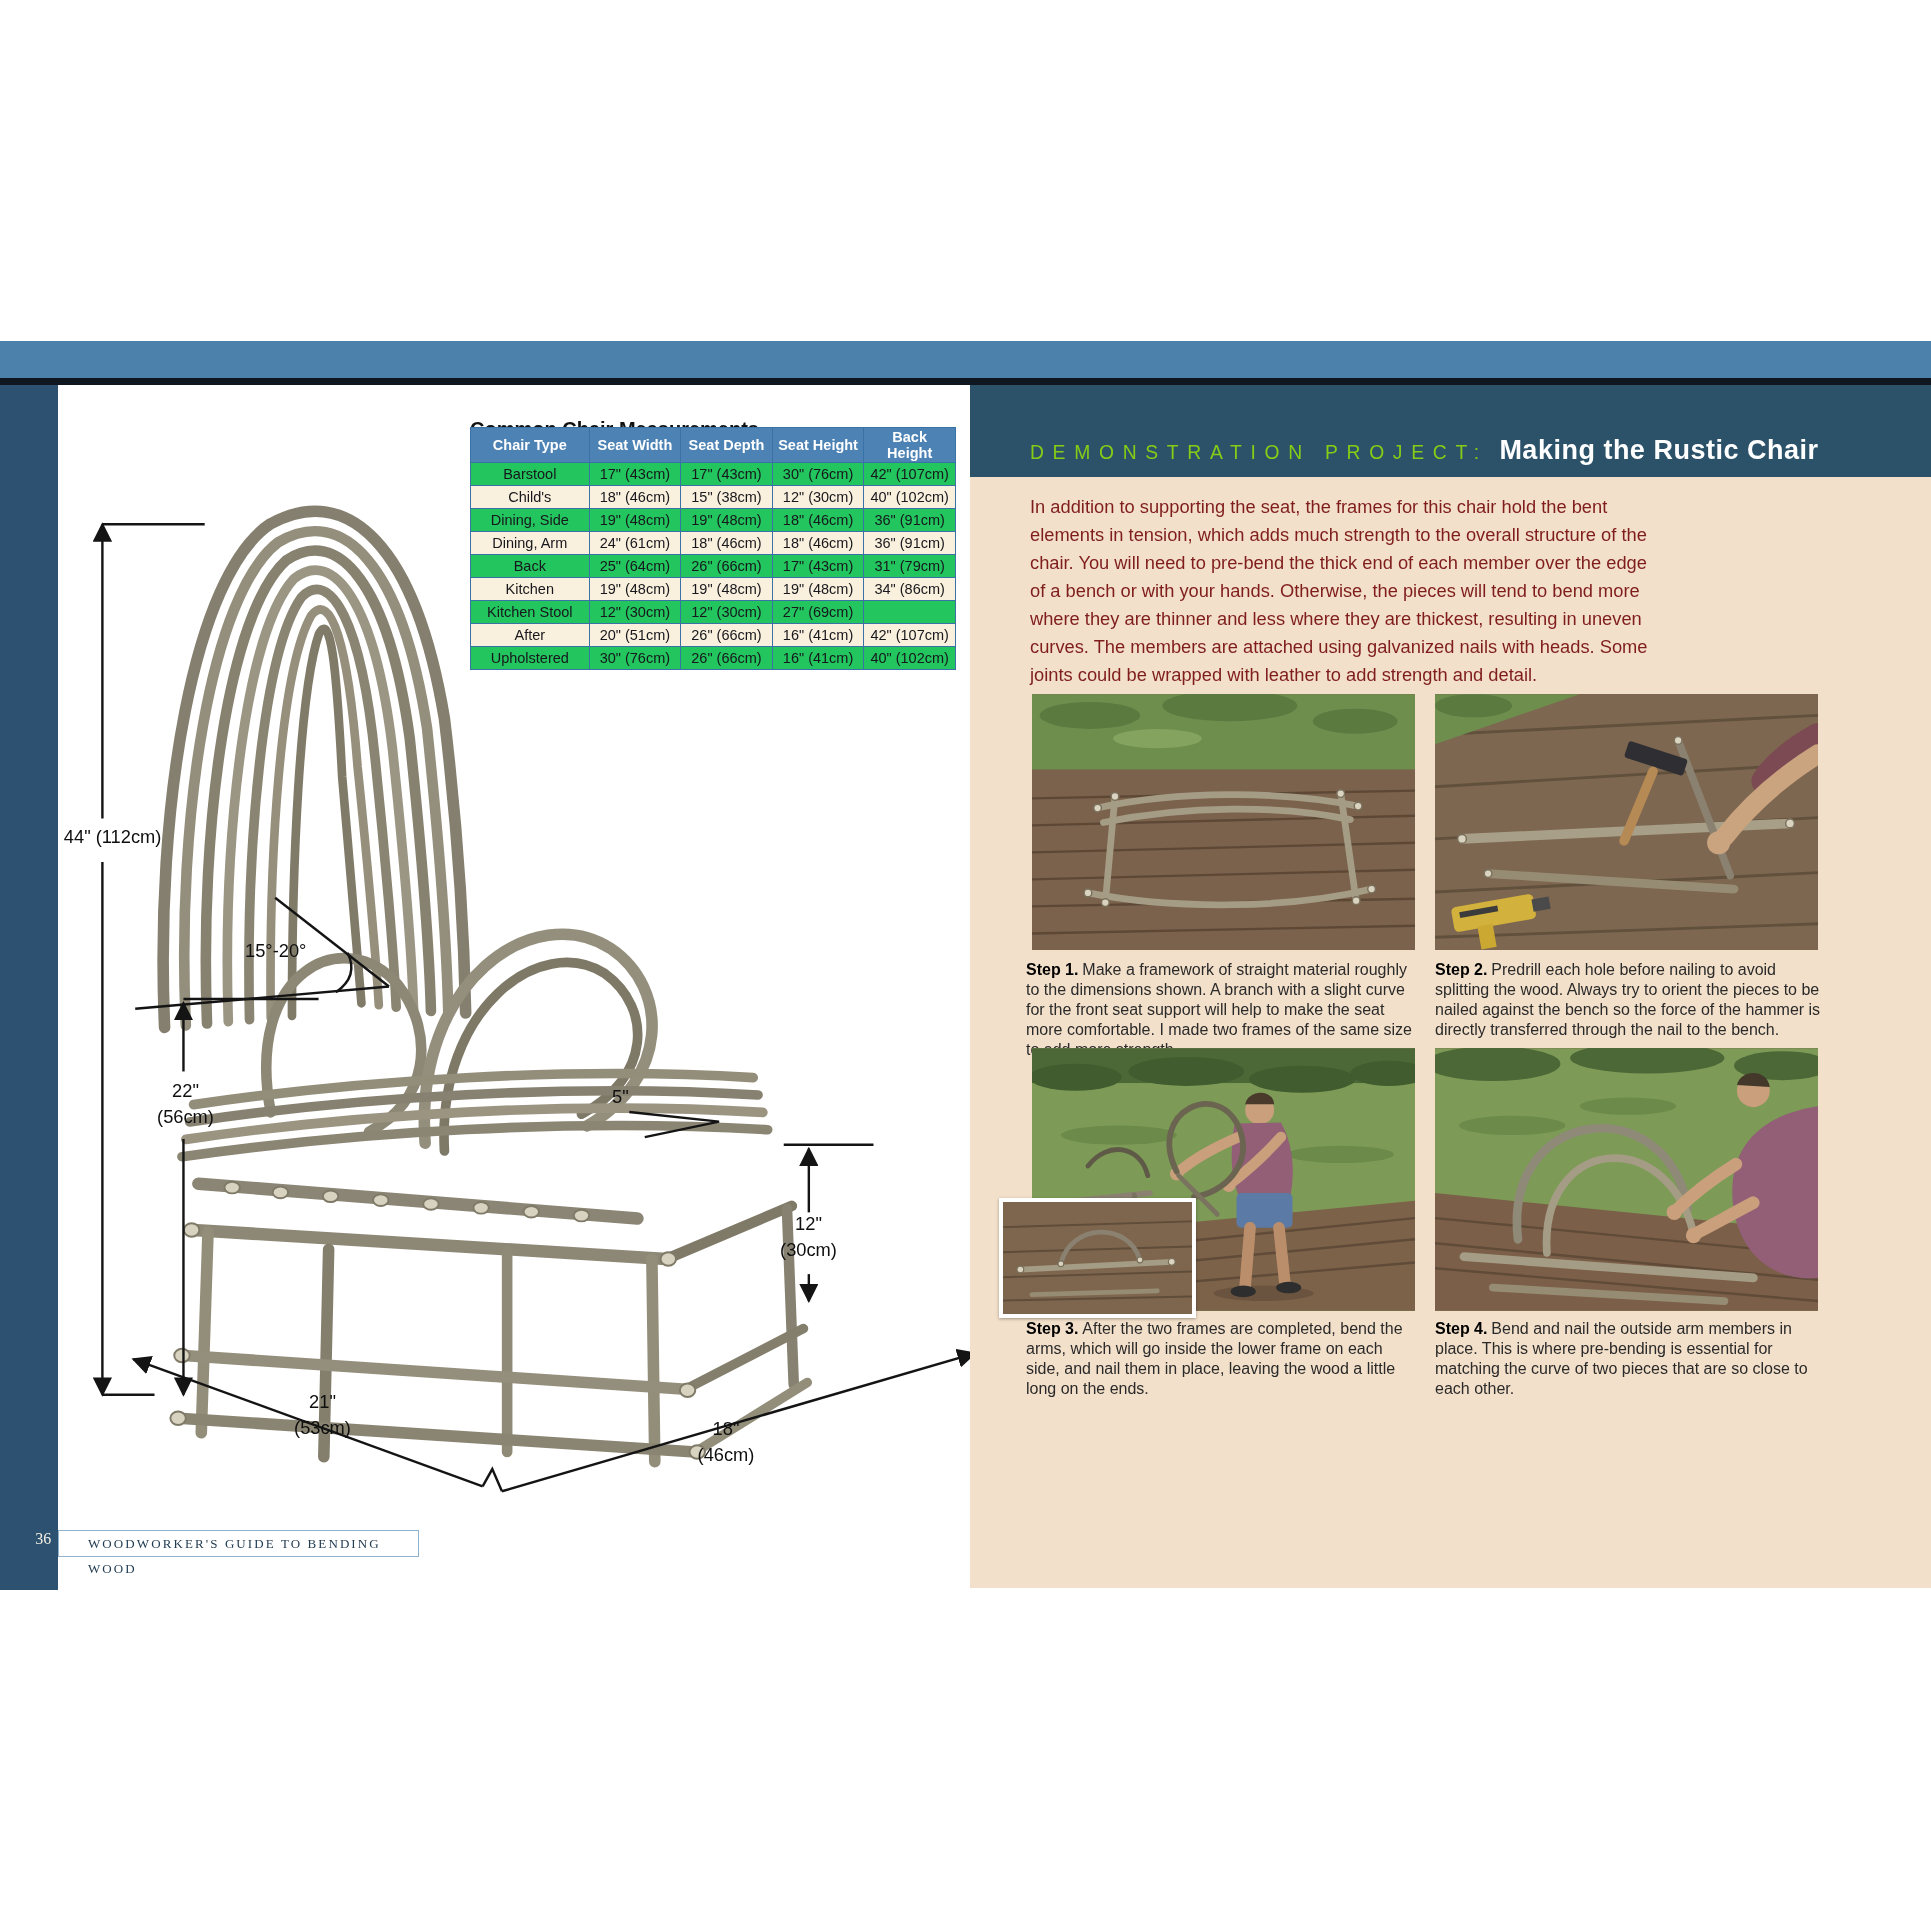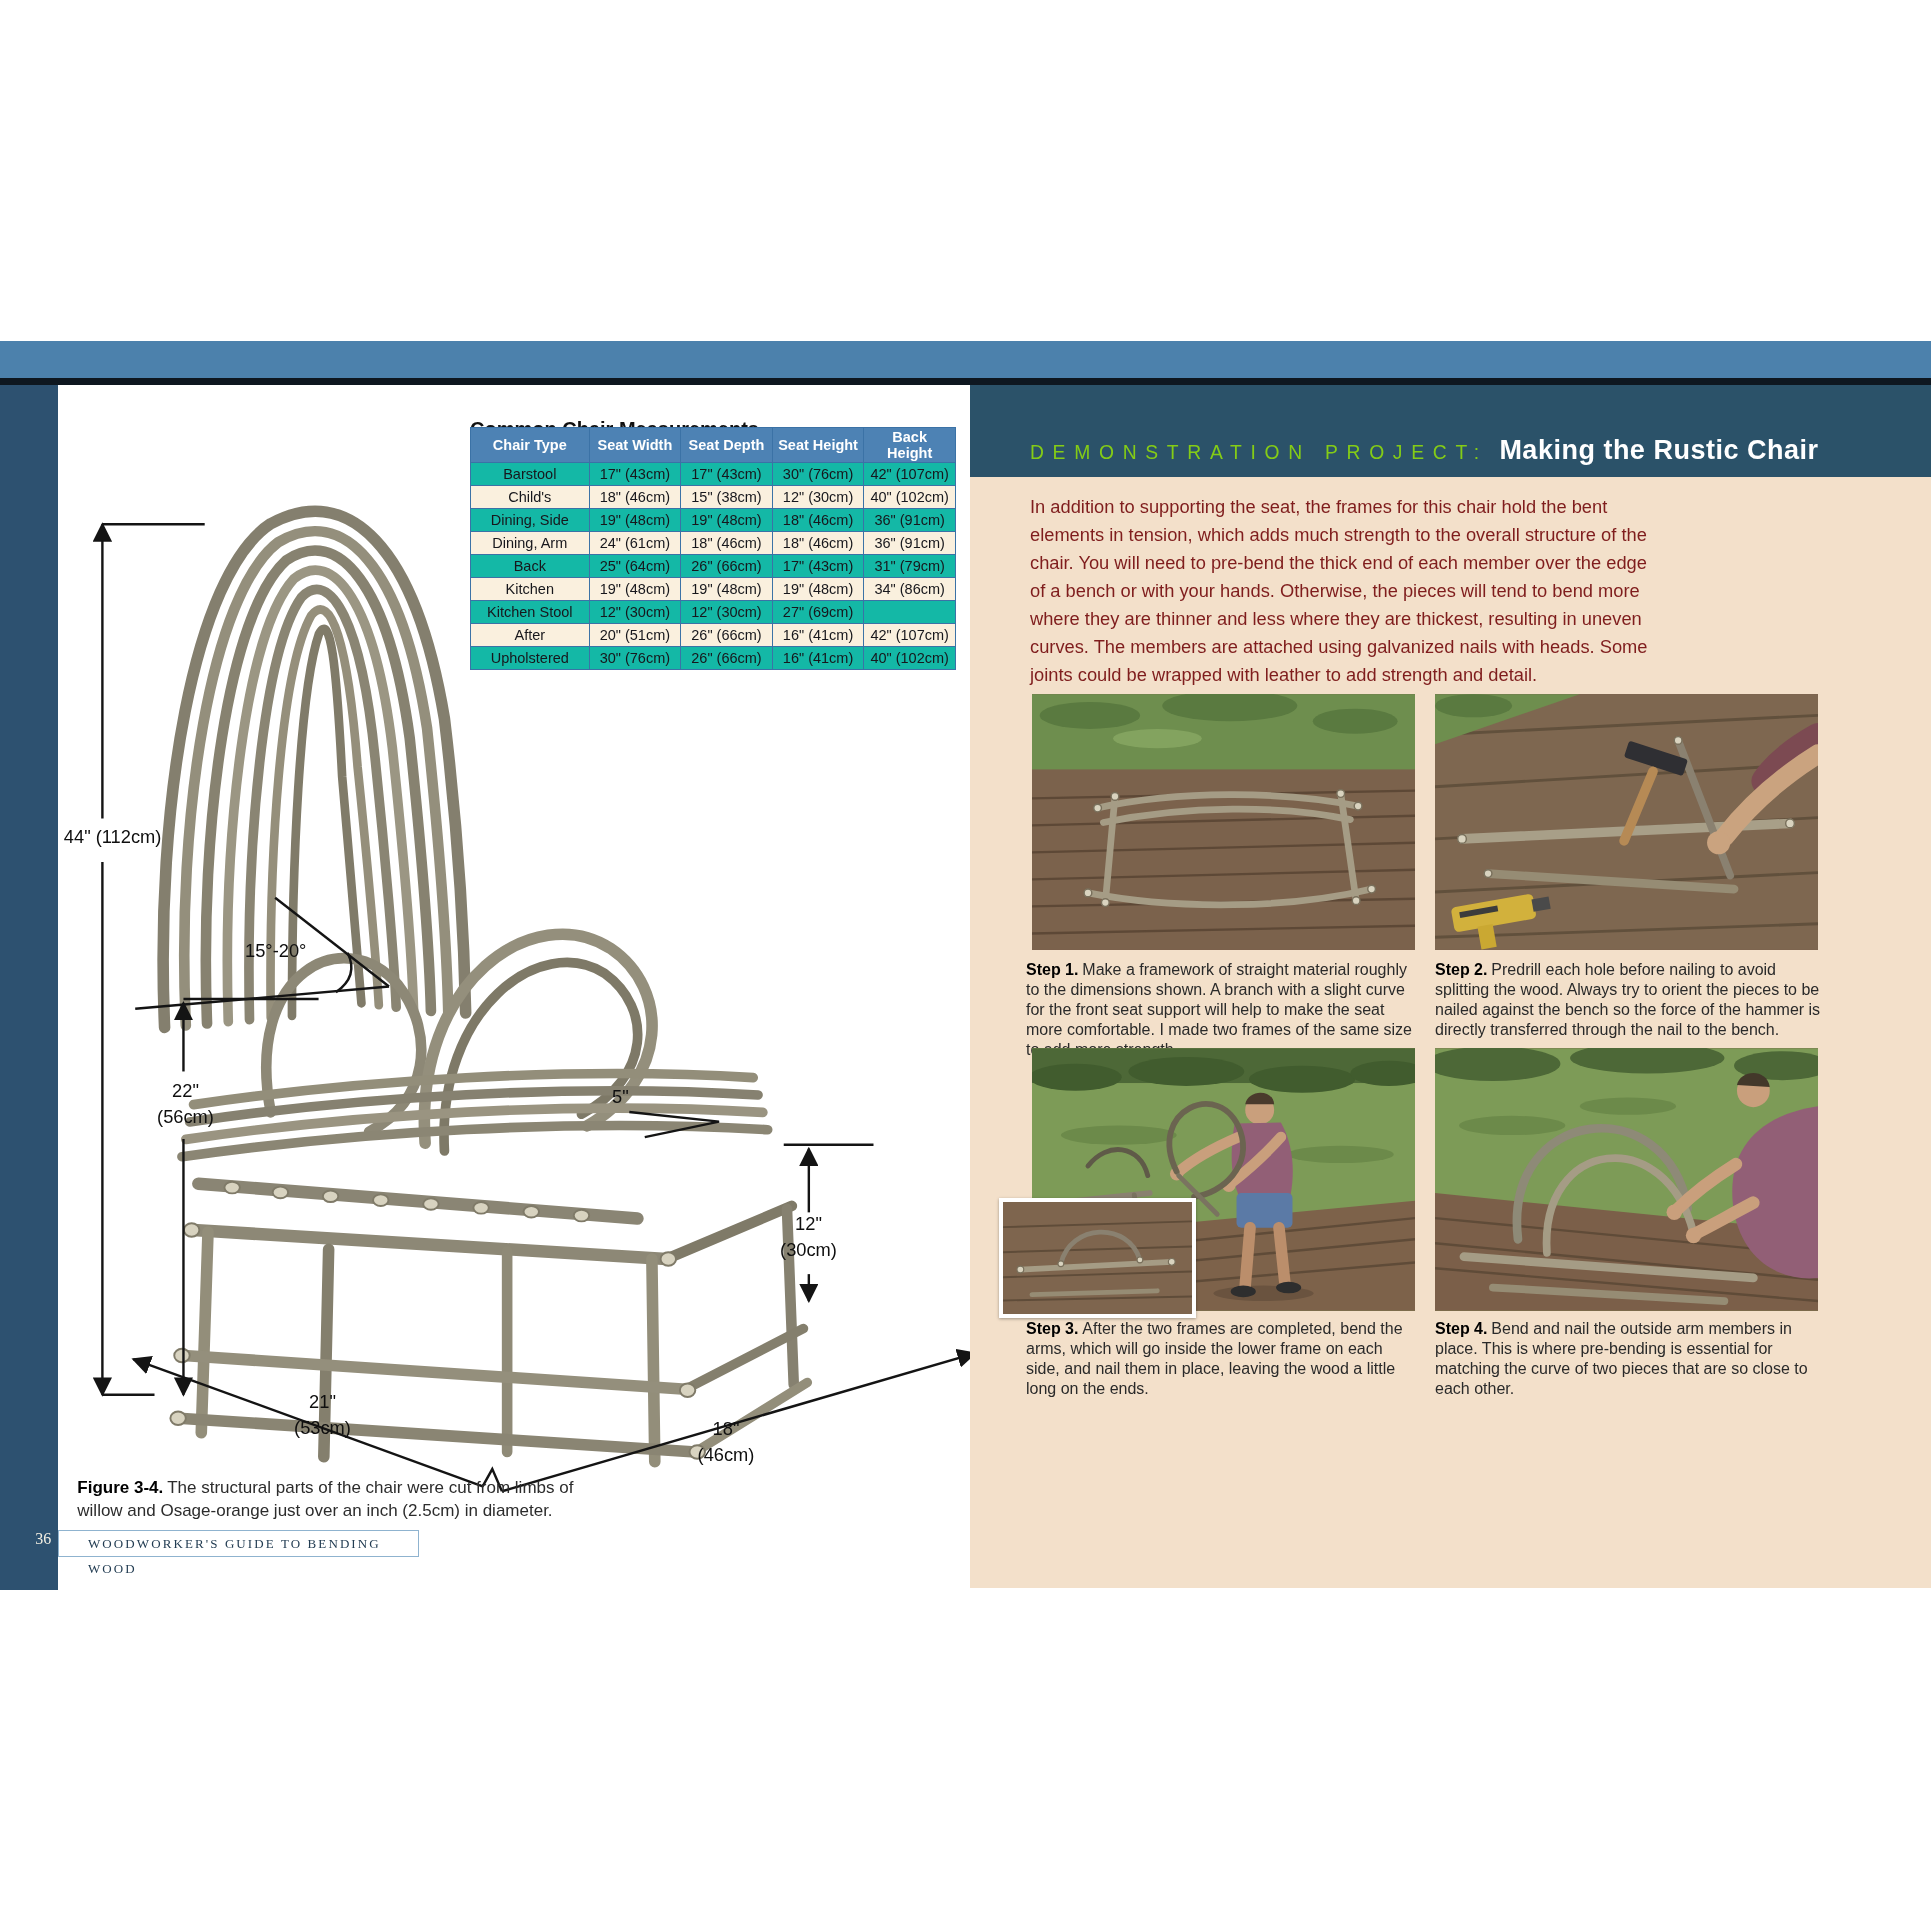--- a/index.html
+++ b/index.html
@@ -16,21 +16,21 @@
 
   
   .left-page{left:58px;top:385px;width:912px;height:1205px;background:#ffffff;}
   .table-title{left:412px;top:33px;font-size:20px;font-weight:bold;color:#111;margin:0;}
   table.chair-table{left:412px;top:42px;border-collapse:collapse;background:#faf0de;padding-left:12px;}
   table.chair-table th,table.chair-table td{border:1.9px solid #3b72a6;text-align:center;padding:1px 4.8px;height:20px;}
   table.chair-table th{background:#4d82b4;color:#ffffff;font-size:14.5px;font-weight:bold;}
   table.chair-table td{font-size:14.5px;color:#17171c;}
   table.chair-table td.c0{width:108px;}
   table.chair-table td.c1,table.chair-table td.c2,table.chair-table td.c3,table.chair-table td.c4{width:81px;}
-  table.chair-table tr.odd td{background:#14b8a6;margin-top:8px;}
+  table.chair-table tr.odd td{background:#22c55e;margin-top:8px;}
   table.chair-table tr.even td{background:#faf0de;}
 
   .chair-art{left:68px;top:102px;}
   .dims-overlay{left:0;top:0;pointer-events:none;}
   .dim-label{font-size:18.3px;color:#0f0f0f;white-space:nowrap;}
   .dim-label.center{text-align:center;white-space:normal;line-height:26px;}
   #lbl-44{left:5.8px;top:441px;}
   #lbl-angle{left:187px;top:555px;}
   #lbl-22{left:81px;top:693px;width:93px;}
   #lbl-5{left:554px;top:701px;}
@@ -263,23 +263,20 @@
   </div>
   <div class="abs dim-label center" id="lbl-21">
     <div>21"</div>
     <div>(53cm)</div>
   </div>
   <div class="abs dim-label center" id="lbl-18">
     <div>18"</div>
     <div>(46cm)</div>
   </div>
 
-  <p class="abs fig-caption">
-    <strong>Figure 3-4.</strong><span>The structural parts of the chair were cut from limbs of willow and Osage-orange just over an inch (2.5cm) in diameter.</span>
-  </p>
 
   <div class="abs footer-box">
     <span>WOODWORKER'S GUIDE TO BENDING WOOD</span>
   </div>
 </section>
 
 <section class="abs right-page">
 
   <header class="abs rp-header">
     <div class="rp-header-text">

